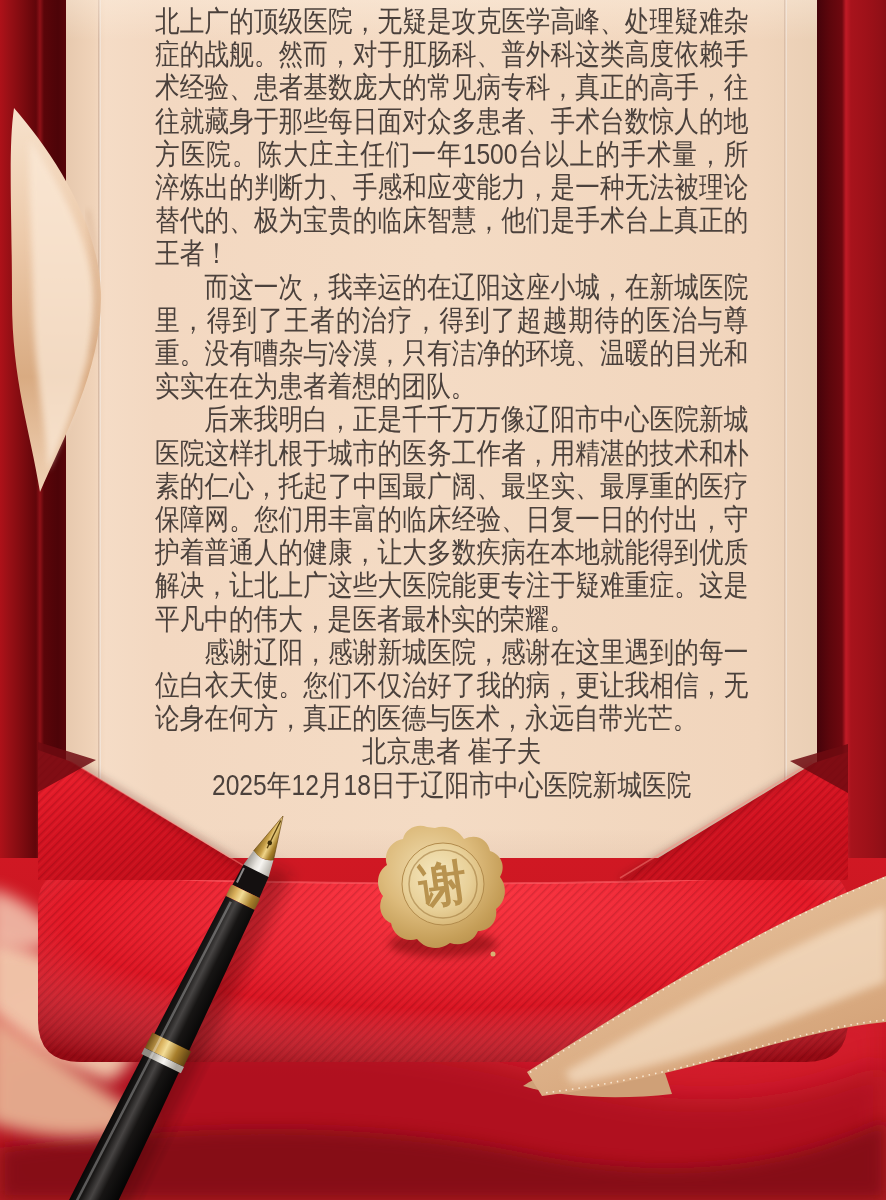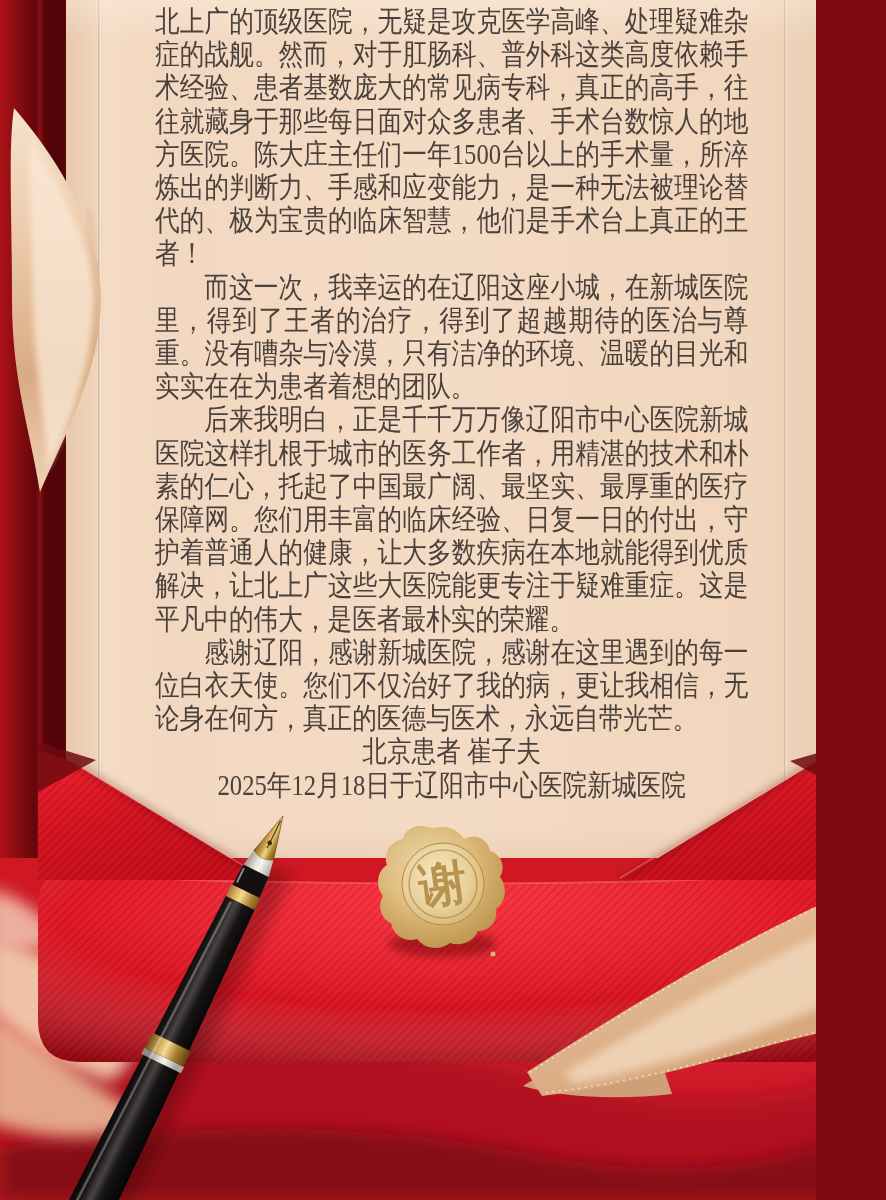--- a/index.html
+++ b/index.html
@@ -1,21 +1,21 @@
 <!DOCTYPE html>
 <html><head>
 <meta charset="utf-8">
 <style>
   html,body { margin:0; padding:0; }
   body {
     width:886px; height:1200px; overflow:hidden;
     background:#7c0a10;
     font-family:"Liberation Sans", sans-serif;
   }
-  .stage { position:relative; width:816px; height:1200px; overflow:hidden;font-family:Liberation Serif, serif; }
+  .stage { position:relative; width:886px; height:1200px; overflow:hidden; }
 
   
   .border-left {
     position:absolute; left:0; top:0; width:66px; height:1200px;
     background:linear-gradient(90deg,
       #ae1119 0px,#9b1016 8px,#830c11 20px,#61060a 36px,
       #8d1117 40px,#5a0509 44px,#4d0408 58px,#570509 66px);
   }
   .border-right {
     position:absolute; left:817px; top:0; width:69px; height:1200px;

